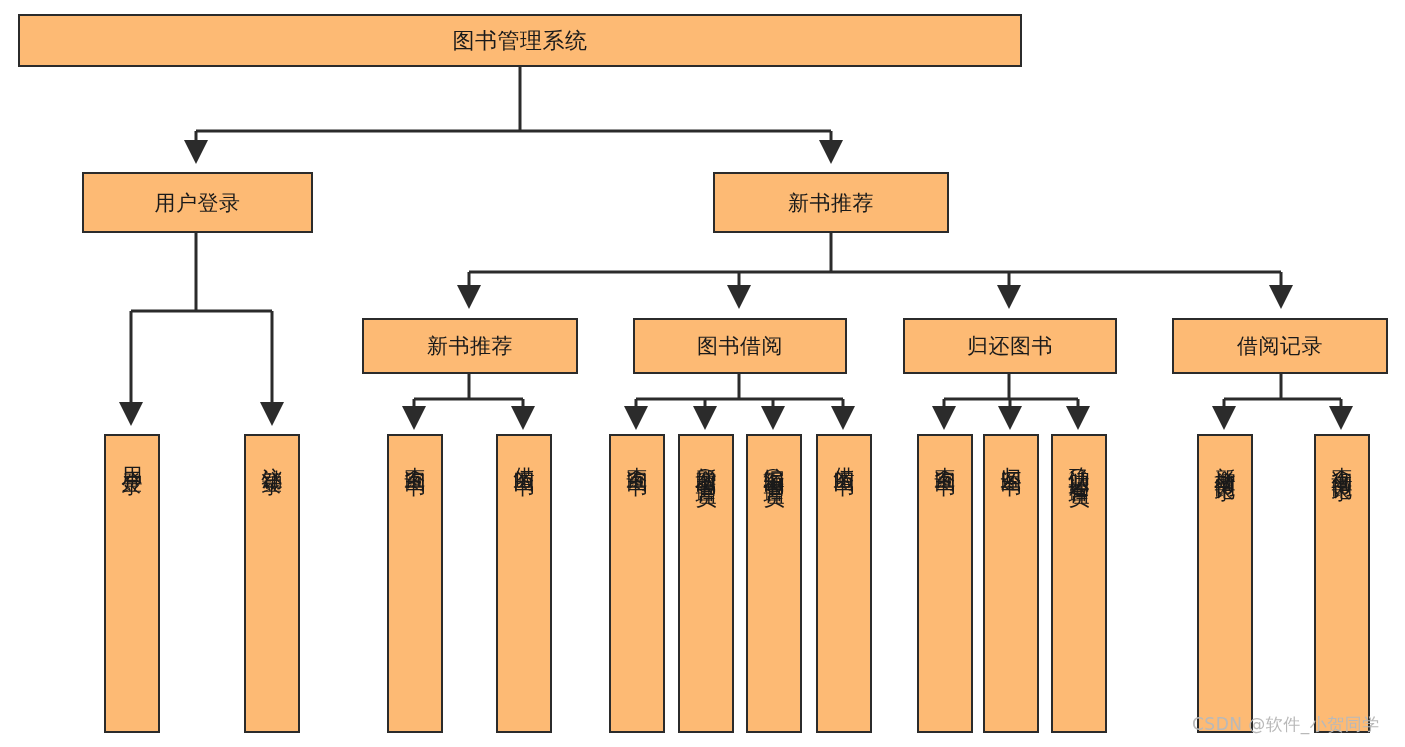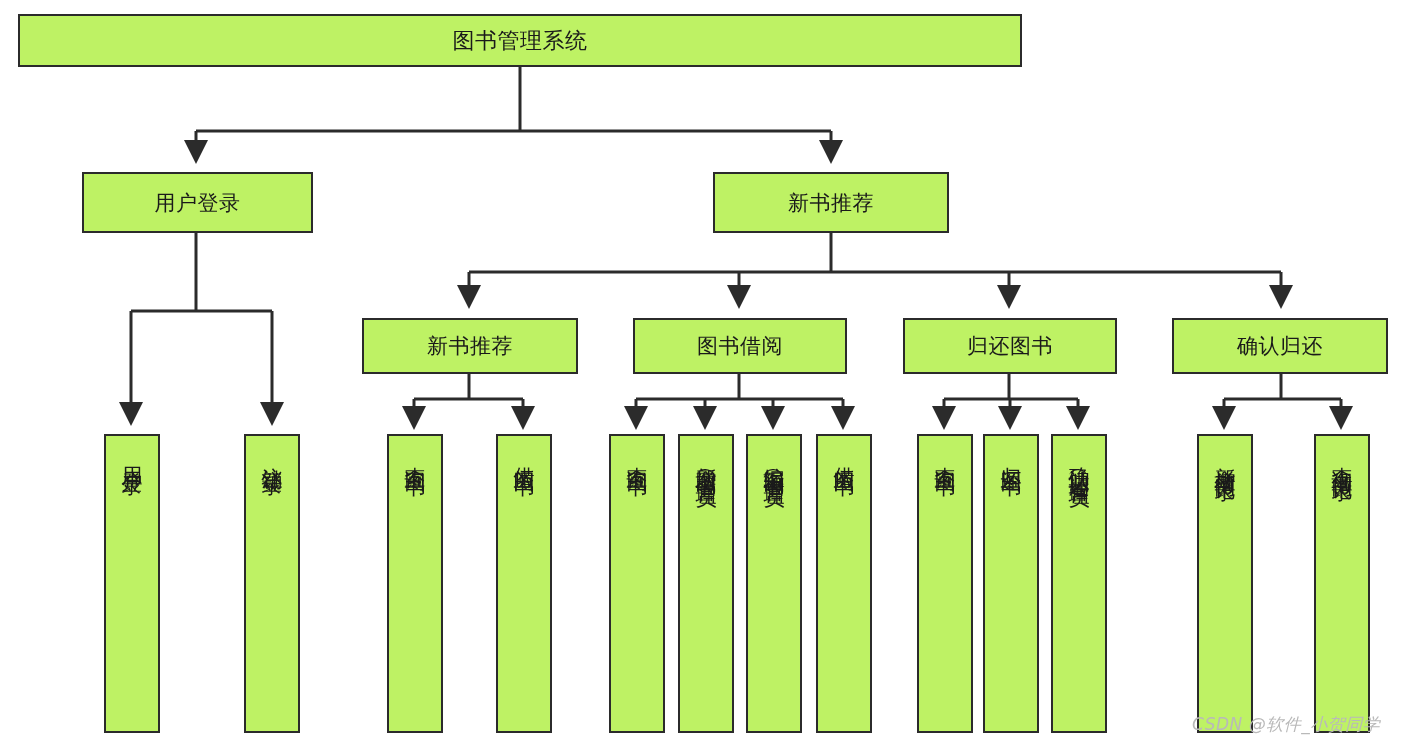--- a/index.html
+++ b/index.html
@@ -21,21 +21,21 @@
     position: absolute;
     left: 0;
     top: 0;
     width: 1405px;
     height: 747px;
   }
   .node {
     position: absolute;
     box-sizing: border-box;
     border: 2px solid #2b2b2b;
-    background: #bef264;
+    background: #fdba74;
     display: flex;
     align-items: center;
     justify-content: center;
     color: #1a1a1a;
   }
   .node.horiz {
     font-size: 21px;
     letter-spacing: 0.5px;
   }
   .node.vert {
@@ -53,21 +53,20 @@
   }
   .node.root {
     font-size: 22px;
   }
   .watermark {
     position: absolute;
     font-size: 17px;
     color: #b9b9b9;
     white-space: nowrap;
     letter-spacing: 0.5px;
-    font-style: italic;
   }
 </style>
 </head>
 <body>
 
 <div id="canvas">
 
   <svg id="wires" viewBox="0 0 1405 747">
     <defs>
       <marker id="arrow" viewBox="0 0 12 12" refX="10" refY="6" markerWidth="8" markerHeight="8" orient="auto-start-reverse">
@@ -132,21 +131,21 @@
   <div class="node horiz" style="left:633px; top:318px; width:214px; height:56px;">
     <span>图书借阅</span>
   </div>
   <div class="node horiz" style="left:362px; top:318px; width:216px; height:56px;">
     <span>新书推荐</span>
   </div>
   <div class="node horiz" style="left:903px; top:318px; width:214px; height:56px;">
     <span>归还图书</span>
   </div>
   <div class="node horiz" style="left:1172px; top:318px; width:216px; height:56px;">
-    <span>确认归还</span>
+    <span>借阅记录</span>
   </div>
 
   <div class="node vert" style="left:104px; top:434px; width:56px; height:299px;">
     <span class="vtext">用户登录</span>
   </div>
   <div class="node vert" style="left:244px; top:434px; width:56px; height:299px;">
     <span class="vtext">注销登录</span>
   </div>
 
   <div class="node vert" style="left:387px; top:434px; width:56px; height:299px;">

